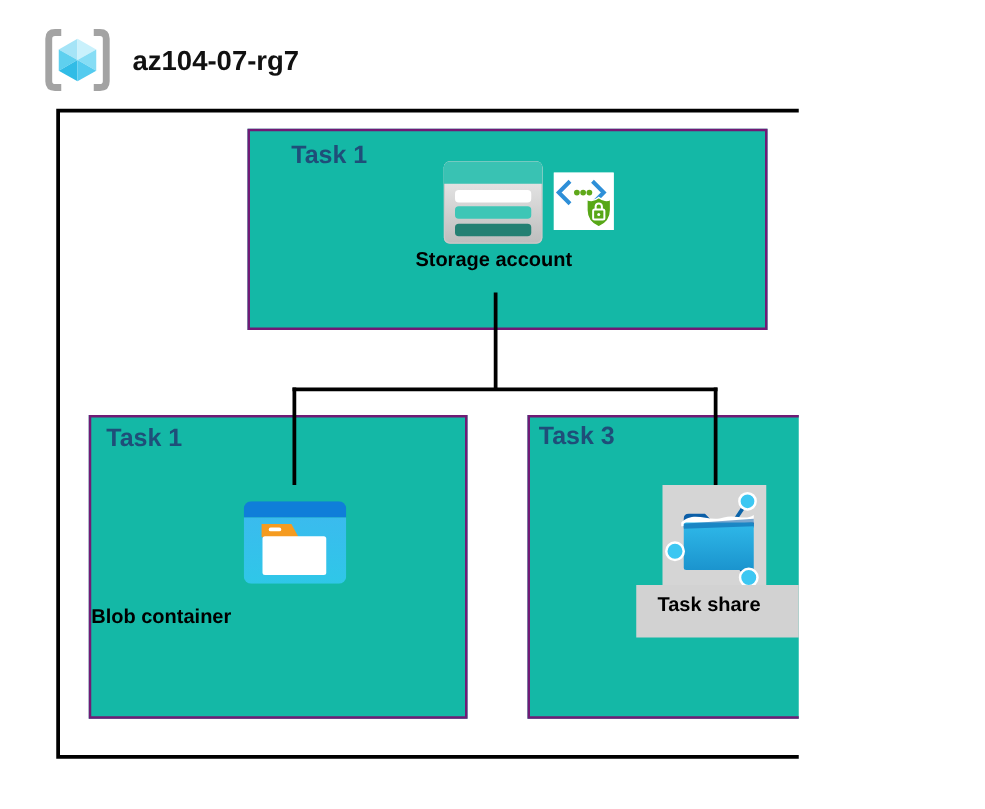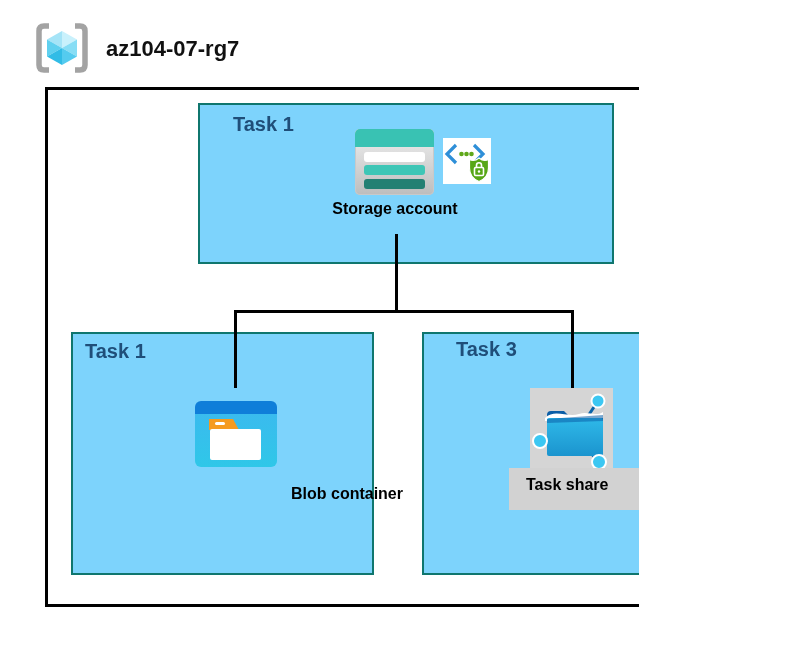--- a/index.html
+++ b/index.html
@@ -7,28 +7,28 @@
     position:relative;width:639px;height:647px;background:#ffffff;
     font-family:"Liberation Sans",sans-serif;overflow:hidden;
   }
   
   .rg-icon{position:absolute;left:33px;top:21px;width:58px;height:54px;}
   .rg-title{position:absolute;left:106px;top:36px;font-size:22px;font-weight:700;color:#111;}
   
   .outer-box{position:absolute;left:45px;top:87px;width:704px;height:520px;
     border:3px solid #000;background:#fff;box-sizing:border-box;z-index:0;}
   
-  .task-box{position:absolute;background:#7dd3fc;border:2px solid #0f766e;box-sizing:border-box;z-index:1;}
+  .task-box{position:absolute;background:#14b8a6;border:2px solid #701a75;box-sizing:border-box;z-index:1;}
   .task1{left:198px;top:103px;width:416px;height:161px;}
   .task2{left:71px;top:332px;width:303px;height:243px;}
   .task3{left:422px;top:332px;width:302px;height:243px;}
   .task-label{position:absolute;font-size:20px;font-weight:700;color:#1F4E79;white-space:nowrap;}
   .task1 .task-label{left:33px;top:8px;}
   .task2 .task-label{left:12px;top:6px;}
-  .task3 .task-label{left:7px;top:4px;margin-left:25px;}
+  .task3 .task-label{left:7px;top:4px;}
   .item-label{position:absolute;font-size:16px;font-weight:700;color:#000;white-space:nowrap;}
   
   .line{position:absolute;background:#000;z-index:2;}
   .line-v1{left:395px;top:234px;width:2.5px;height:78px;}
   .line-h {left:234px;top:310px;width:340px;height:2.5px;}
   .line-v2{left:234px;top:310px;width:2.5px;height:78px;}
   .line-v3{left:571px;top:310px;width:2.5px;height:78px;}
   
   .storage-icon{position:absolute;left:155px;top:24px;width:79px;height:66px;border-radius:5px;
     background:linear-gradient(180deg,#F0F0F0 0%,#BDBDBD 100%);box-shadow:0 0 0 1px #c9c9c9 inset;overflow:hidden;}
@@ -43,21 +43,21 @@
   .task1 .item-label{left:0;top:95px;width:390px;text-align:center;}
   
   .blob-icon{position:absolute;left:122px;top:67px;width:82px;height:66px;border-radius:6px;overflow:hidden;}
   .blob-icon .top{position:absolute;left:0;top:0;width:100%;height:13px;background:#0F7ED9;}
   .blob-icon .body{position:absolute;left:0;top:13px;width:100%;height:53px;
     background:linear-gradient(180deg,#3ABBEE 0%,#2FC7E8 100%);}
   .blob-icon .tab{position:absolute;left:14px;top:18px;width:30px;height:11px;background:#F59B20;
     clip-path:polygon(0 0,80% 0,100% 100%,0 100%);}
   .blob-icon .tab-dash{position:absolute;left:20px;top:21px;width:10px;height:3px;background:#fff;border-radius:1.5px;}
   .blob-icon .folder{position:absolute;left:15px;top:28px;width:51px;height:31px;background:#fff;border-radius:2px;}
-  .task2 .item-label{left:0;top:151px;width:330px;text-align:right;}
+  .task2 .item-label{left:0;top:151px;width:330px;text-align:left;}
   
   .fs-icon-bg{position:absolute;left:106px;top:54px;width:83px;height:80px;background:#D5D5D5;}
   .fs-label-bg{position:absolute;left:85px;top:134px;width:177px;height:42px;background:#D2D2D2;}
   .task3 .item-label{position:absolute;left:17px;top:8px;}
   svg{display:block;}
 </style>
 </head>
 <body>
 
 <div class="canvas">

